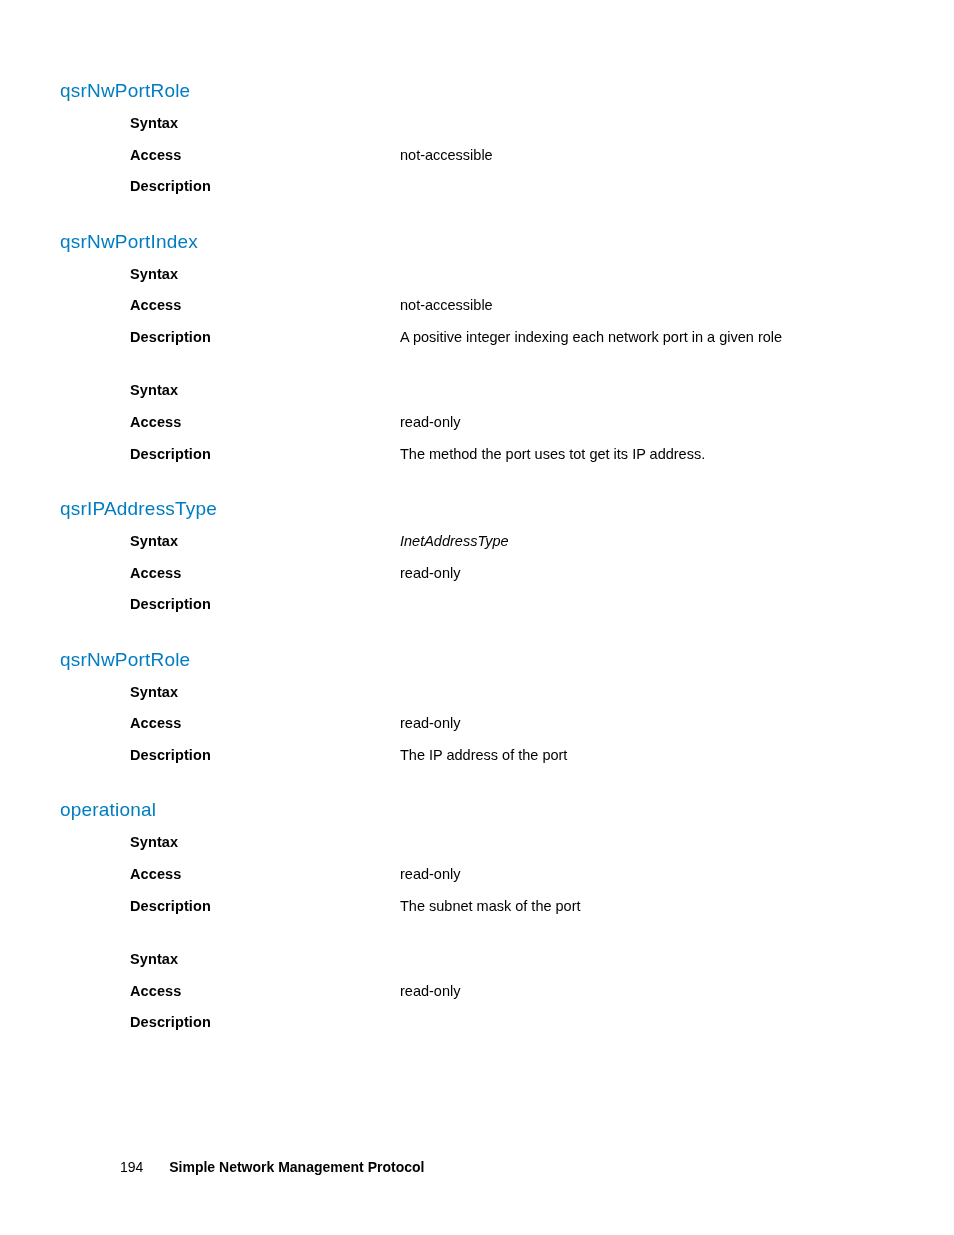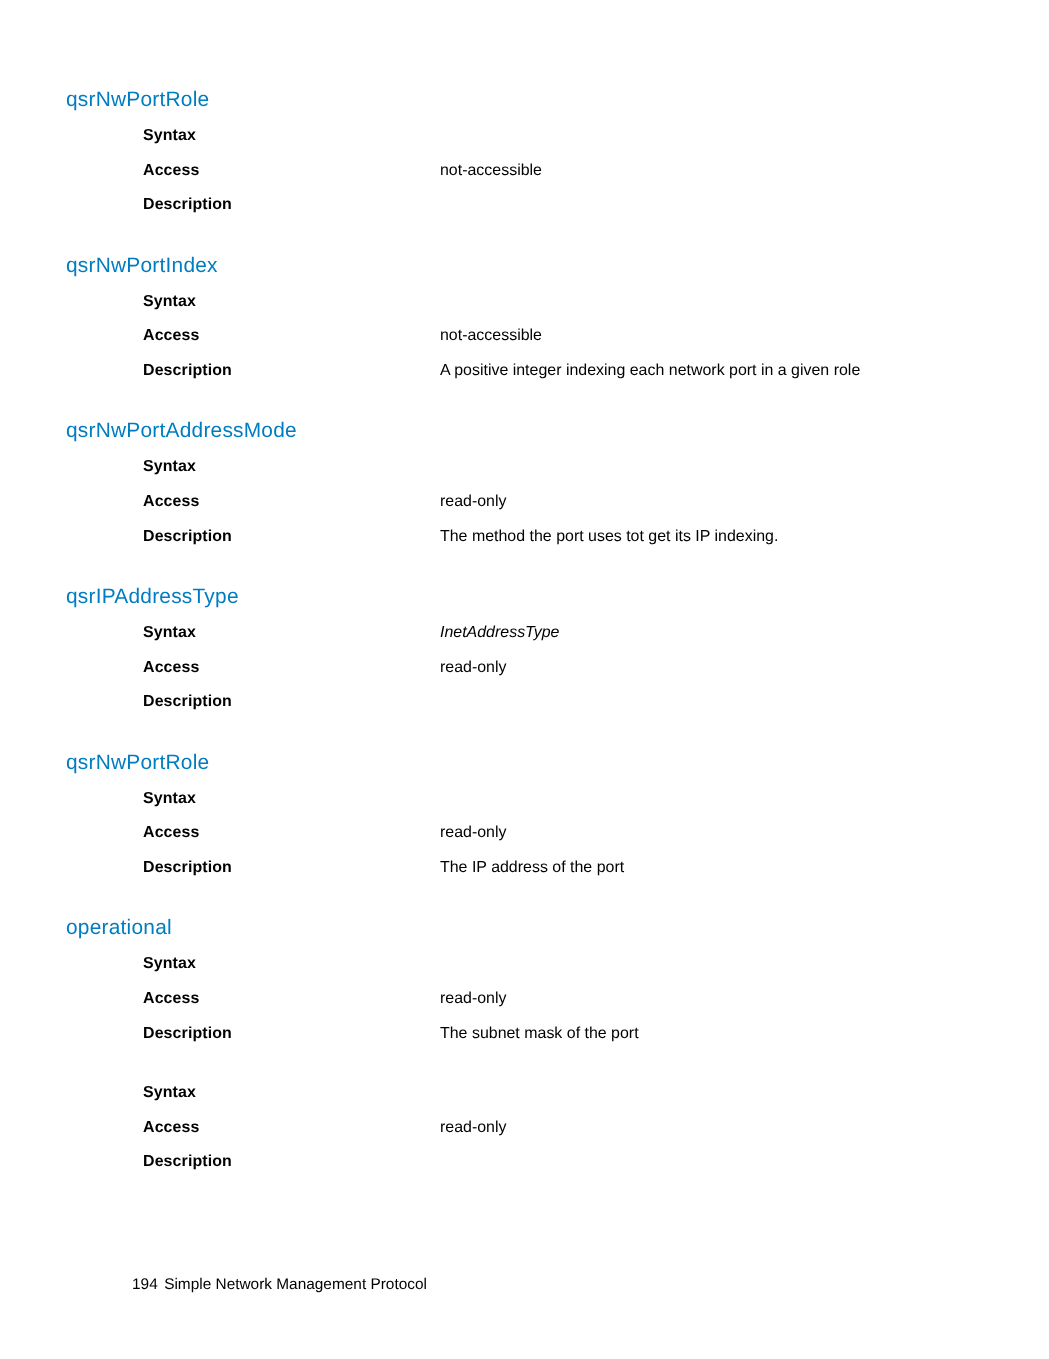--- a/index.html
+++ b/index.html
@@ -54,25 +54,25 @@
     position: absolute;
     left: 0;
     bottom: 60px;
     width: 954px;
     font-size: 14px;
     padding-left: 120px;
     box-sizing: border-box;
   }
   .footer .pgnum {
     display: inline-block;
-    margin-right: 2px;
+    margin-right: 22px;
   }
   .footer .ftitle {
     display: inline-block;
-    font-weight: 400;
+    font-weight: 700;
   }
 </style>
 </head>
 <body>
 
 <div class="page">
 
   <div class="section">
     <h3 class="section-title">qsrNwPortRole</h3>
     <div class="row">
@@ -98,32 +98,31 @@
       <div class="label">Access</div>
       <div class="value">not-accessible</div>
     </div>
     <div class="row">
       <div class="label">Description</div>
       <div class="value">A positive integer indexing each network port in a given role</div>
     </div>
   </div>
 
   <div class="section">
-    <h3 class="section-title">qsrNwPortAddressMode</h3>
     <div class="row">
       <div class="label">Syntax</div>
       <div class="value"></div>
     </div>
     <div class="row">
       <div class="label">Access</div>
       <div class="value">read-only</div>
     </div>
     <div class="row">
       <div class="label">Description</div>
-      <div class="value">The method the port uses tot get its IP indexing.</div>
+      <div class="value">The method the port uses tot get its IP address.</div>
     </div>
   </div>
 
   <div class="section">
     <h3 class="section-title">qsrIPAddressType</h3>
     <div class="row">
       <div class="label">Syntax</div>
       <div class="value italic">InetAddressType</div>
     </div>
     <div class="row">

